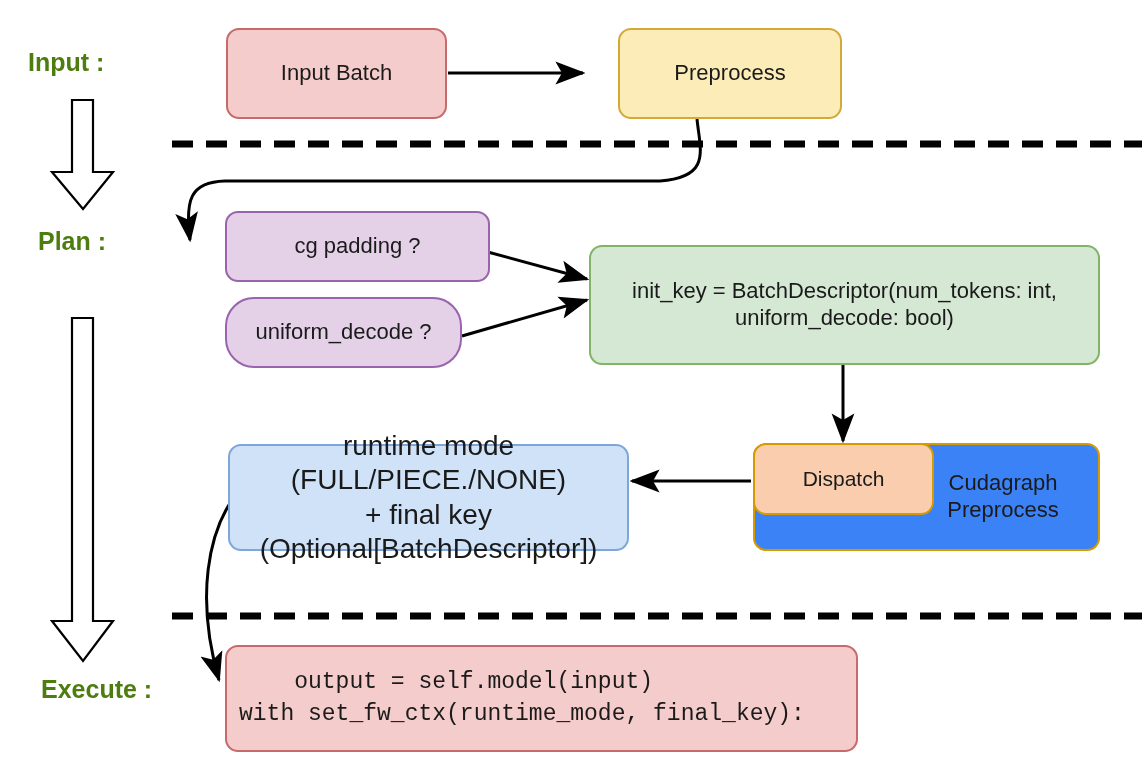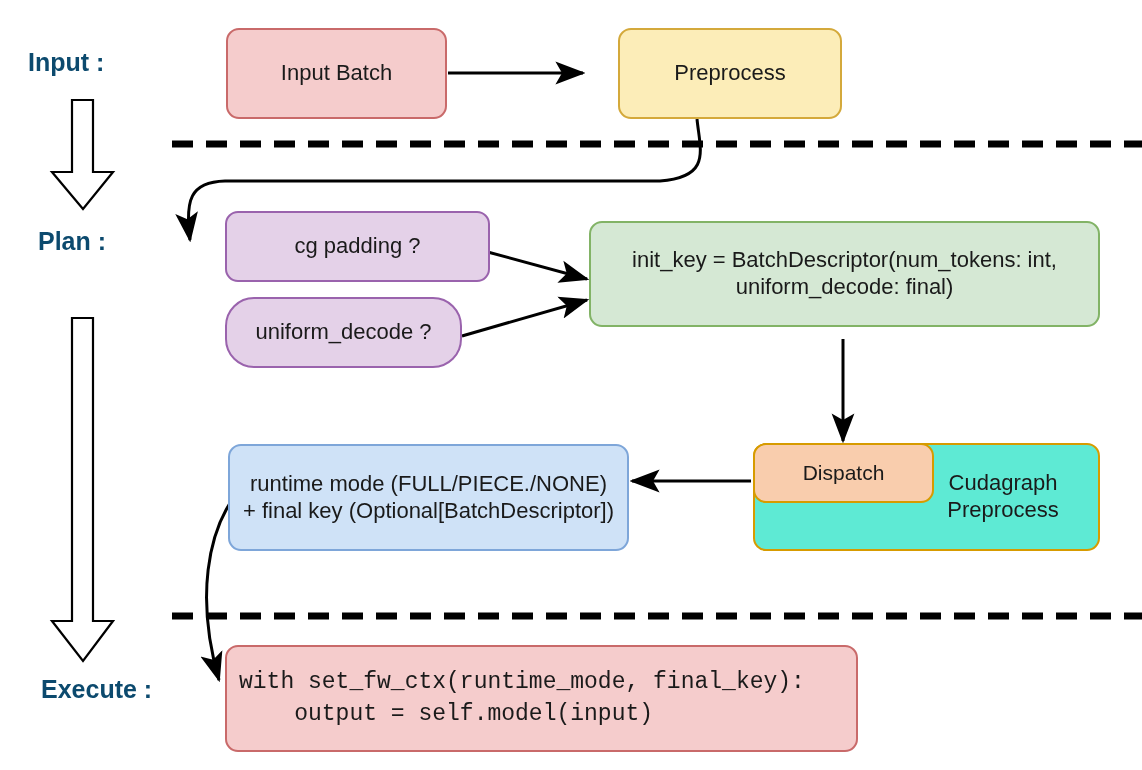--- a/index.html
+++ b/index.html
@@ -15,21 +15,21 @@
     width: 1142px;
     height: 770px;
     background: #ffffff;
     overflow: hidden;
   }
   .stage-label {
     position: absolute;
     font-family: "Liberation Sans", sans-serif;
     font-weight: bold;
     font-size: 25px;
-    color: #0c4a6e;
+    color: #4d7c0f;
     white-space: nowrap;
     letter-spacing: 0px;
   }
   .node {
     position: absolute;
     box-sizing: border-box;
     border-radius: 13px;
     border-width: 2px;
     border-style: solid;
     display: flex;
@@ -118,47 +118,47 @@
   <div class="node" style="left:225px; top:211px; width:265px; height:71px;
        background:#e4d1e8; border-color:#9a63ad;">
     <span class="node-inner-label">cg padding ?</span>
   </div>
 
   <div class="node" style="left:225px; top:297px; width:237px; height:71px;
        background:#e4d1e8; border-color:#9a63ad;border-radius:29px;">
     <span class="node-inner-label">uniform_decode ?</span>
   </div>
 
-  <div class="node" style="left:589px; top:221px; width:511px; height:106px;
+  <div class="node" style="left:589px; top:245px; width:511px; height:120px;
        background:#d5e8d4; border-color:#82b366; flex-direction:column;">
     <span class="node-inner-label">init_key = BatchDescriptor(num_tokens: int,</span>
-    <span class="node-inner-label">uniform_decode: final)</span>
+    <span class="node-inner-label">uniform_decode: bool)</span>
   </div>
 
   <div class="node" style="left:228px; top:444px; width:401px; height:107px;
        background:#cfe2f7; border-color:#7ea6d9; flex-direction:column;
-       font-size:22px;">
+       font-size:28px;">
     <span class="node-inner-label">runtime mode (FULL/PIECE./NONE)</span>
     <span class="node-inner-label">+ final key (Optional[BatchDescriptor])</span>
   </div>
 
   <div class="node" style="left:753px; top:443px; width:347px; height:108px;
-       background:#5eead4; border-color:#d79b00; align-items:center;
+       background:#3b82f6; border-color:#d79b00; align-items:center;
        justify-content:flex-end; padding-right:14px;">
     <span style="display:block; text-align:center; width:162px;">
       <span class="node-inner-label">Cudagraph</span>
       <span class="node-inner-label">Preprocess</span>
     </span>
   </div>
 
-  <div class="node" style="left:753px; top:443px; width:181px; height:60px;
+  <div class="node" style="left:753px; top:443px; width:181px; height:72px;
        background:#f9cdad; border-color:#d79b00; font-size:21px;">
     <span class="node-inner-label">Dispatch</span>
   </div>
 
   <div class="node code" style="left:225px; top:645px; width:633px; height:107px;
        background:#f5cccc; border-color:#c96a6a; flex-direction:column;
        justify-content:center;">
+    <span class="node-inner-label">    output = self.model(input)</span>
     <span class="node-inner-label">with set_fw_ctx(runtime_mode, final_key):</span>
-    <span class="node-inner-label">    output = self.model(input)</span>
   </div>
 
 </div>
 
 </body></html>

